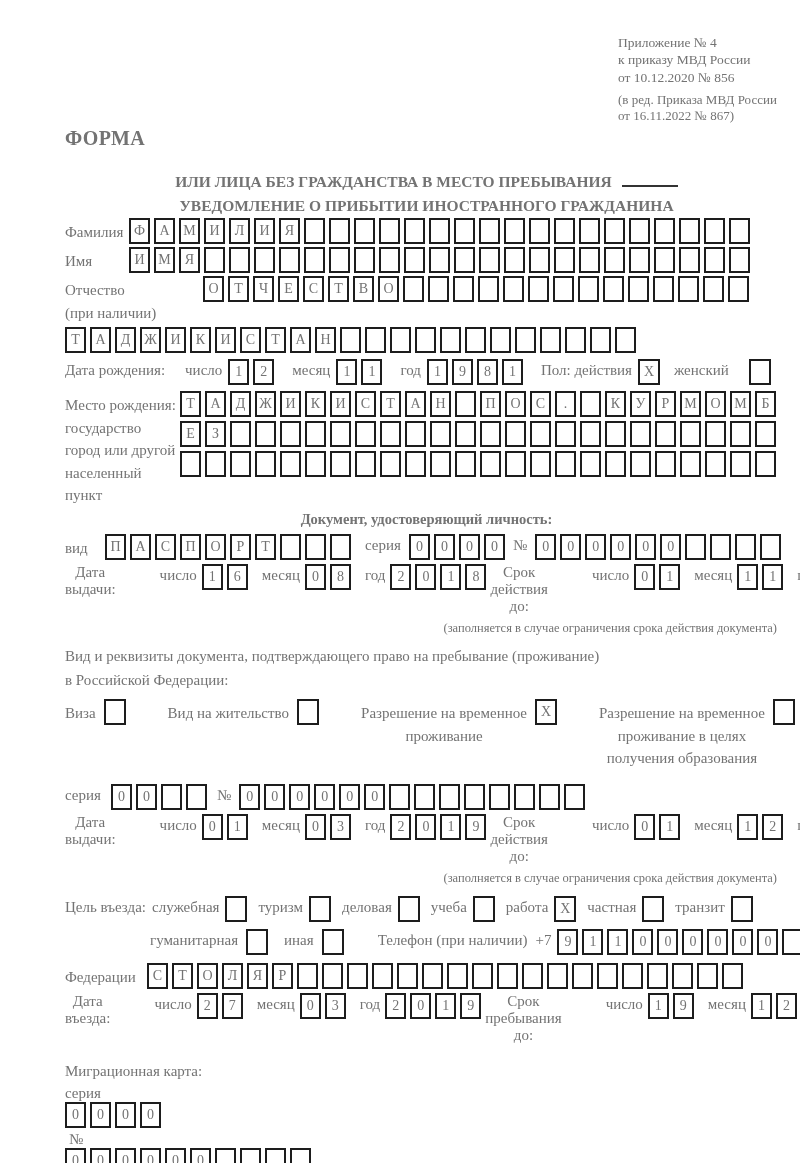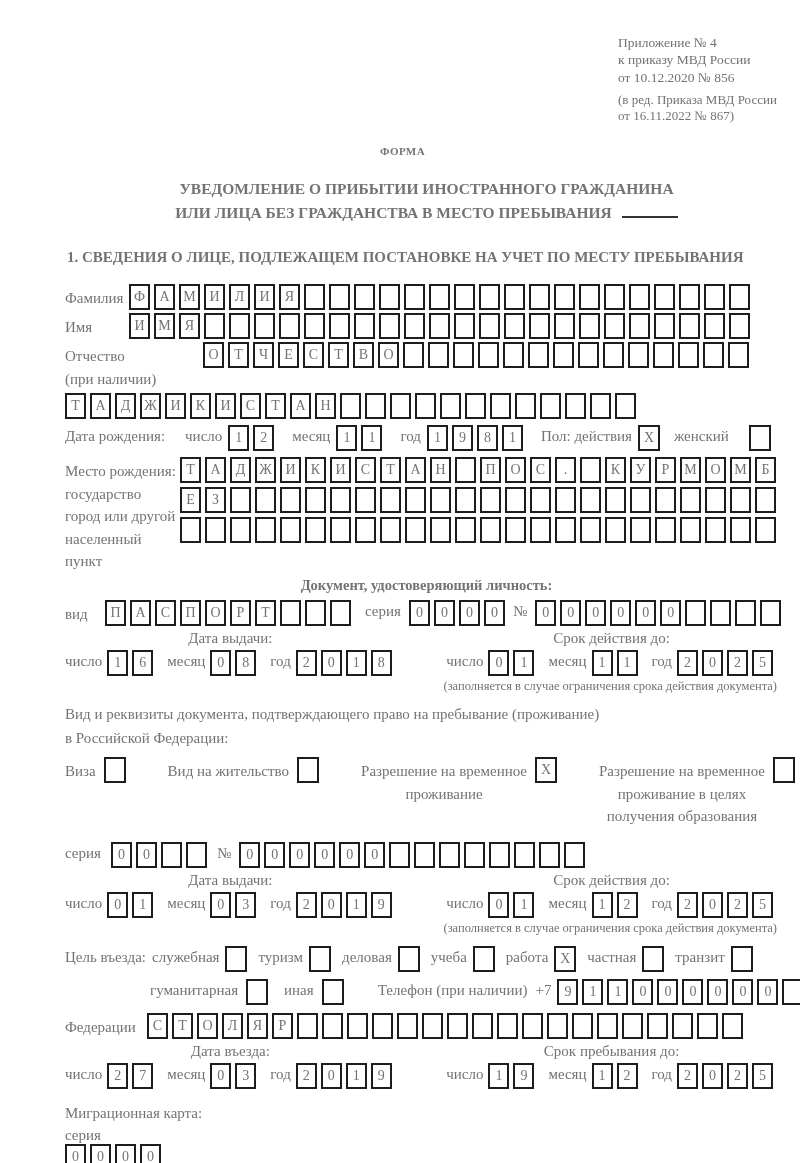--- a/index.html
+++ b/index.html
@@ -5,21 +5,21 @@
   html,body{margin:0;padding:0;background:#f5f5f5;}
   .page{
     width:800px;height:1163px;margin:0 auto;background:#ffffff;color:#737373;
     font-family:"Liberation Serif","DejaVu Serif",serif;font-size:15px;
     box-sizing:border-box;padding:34px 12px 0 65px;overflow:hidden;position:relative;
   }
   
   .appendix{margin-left:553px;width:186px;line-height:1.28;font-size:13.5px;}
   .appendix div{white-space:nowrap;}
   .amendment{margin-left:553px;width:200px;line-height:1.28;font-size:13px;margin-top:6px;}
-  .forma{text-align:center;padding-right:48px;font-weight:bold;font-size:11px;margin-top:20px;letter-spacing:.4px;}
+  .forma{text-align:left;padding-right:48px;font-weight:bold;font-size:20px;margin-top:2px;letter-spacing:.4px;}
   
   .title{text-align:center;font-weight:bold;font-size:15.5px;line-height:1.55;margin-top:20px;}
   .title-underline{display:inline-block;width:56px;border-bottom:2px solid #333;height:14px;margin-left:10px;}
   .sec-heading{font-weight:bold;font-size:15px;margin-top:24px;margin-bottom:18px;margin-left:2px;}
   
   .row{display:flex;align-items:flex-start;margin-bottom:3px;}
   .lbl{white-space:pre-line;line-height:1.5;padding-top:3px;flex:0 0 auto;}
   .w-fam{width:64px;}
   .w-otc{width:138px;}
   .w-grazh{width:115px;}
@@ -38,21 +38,21 @@
   }
   .inline-lbl{padding-top:3px;flex:0 0 auto;}
   
   .bd-row{display:flex;align-items:flex-start;margin:6px 0 6px 0;}
   .bd-row .inline-lbl{margin-right:6px;}
   .gap-l{margin-left:14px;}
   
   .doc-heading{text-align:center;font-weight:bold;font-size:14.5px;margin:4px 0 6px 0;}
   
   .dates{display:flex;justify-content:space-between;margin-top:4px;width:712px;}
-  .dcol{display:flex;flex-direction:column;}
+  .dcol{display:flex;flex-direction:row;gap:44px;}
   .dhead{text-align:center;margin-bottom:3px;}
   .drow{display:flex;align-items:flex-start;}
   .drow .inline-lbl{margin-right:5px;}
   .drow .grp{margin-right:10px;}
   .dnote{width:430px;margin-left:282px;text-align:right;font-size:12.5px;margin-top:3px;margin-bottom:6px;}
   
   .intro{line-height:1.65;margin-top:8px;}
   .opts{display:flex;align-items:flex-start;margin-top:6px;margin-bottom:14px;width:730px;justify-content:space-between;}
   .opt{display:flex;align-items:flex-start;}
   .opt-lbl{white-space:pre-line;text-align:center;line-height:1.5;padding-top:3px;margin-right:8px;}
@@ -78,25 +78,24 @@
     <div>к приказу МВД России</div>
     <div>от 10.12.2020 № 856</div>
   </div>
   <div class="amendment">
     <div>(в ред. Приказа МВД России</div>
     <div>от 16.11.2022 № 867)</div>
   </div>
   <div class="forma">ФОРМА</div>
 
   <div class="title">
+    <div><span>ИЛИ ЛИЦА БЕЗ ГРАЖДАНСТВА В МЕСТО ПРЕБЫВАНИЯ</span><span class="title-underline"></span></div>
     <div>УВЕДОМЛЕНИЕ О ПРИБЫТИИ ИНОСТРАННОГО ГРАЖДАНИНА</div>
-    <div><span>ИЛИ ЛИЦА БЕЗ ГРАЖДАНСТВА В МЕСТО ПРЕБЫВАНИЯ</span><span class="title-underline"></span></div>
-  </div>
-
-  <div class="sec-heading">1. СВЕДЕНИЯ О ЛИЦЕ, ПОДЛЕЖАЩЕМ ПОСТАНОВКЕ НА УЧЕТ ПО МЕСТУ ПРЕБЫВАНИЯ</div>
+  </div>
+
 
   <div class="row">
     <div class="lbl w-fam">Фамилия</div>
     <div class="cells">
         <span class="cell">Ф</span>
         <span class="cell">А</span>
         <span class="cell">М</span>
         <span class="cell">И</span>
         <span class="cell">Л</span>
         <span class="cell">И</span>

